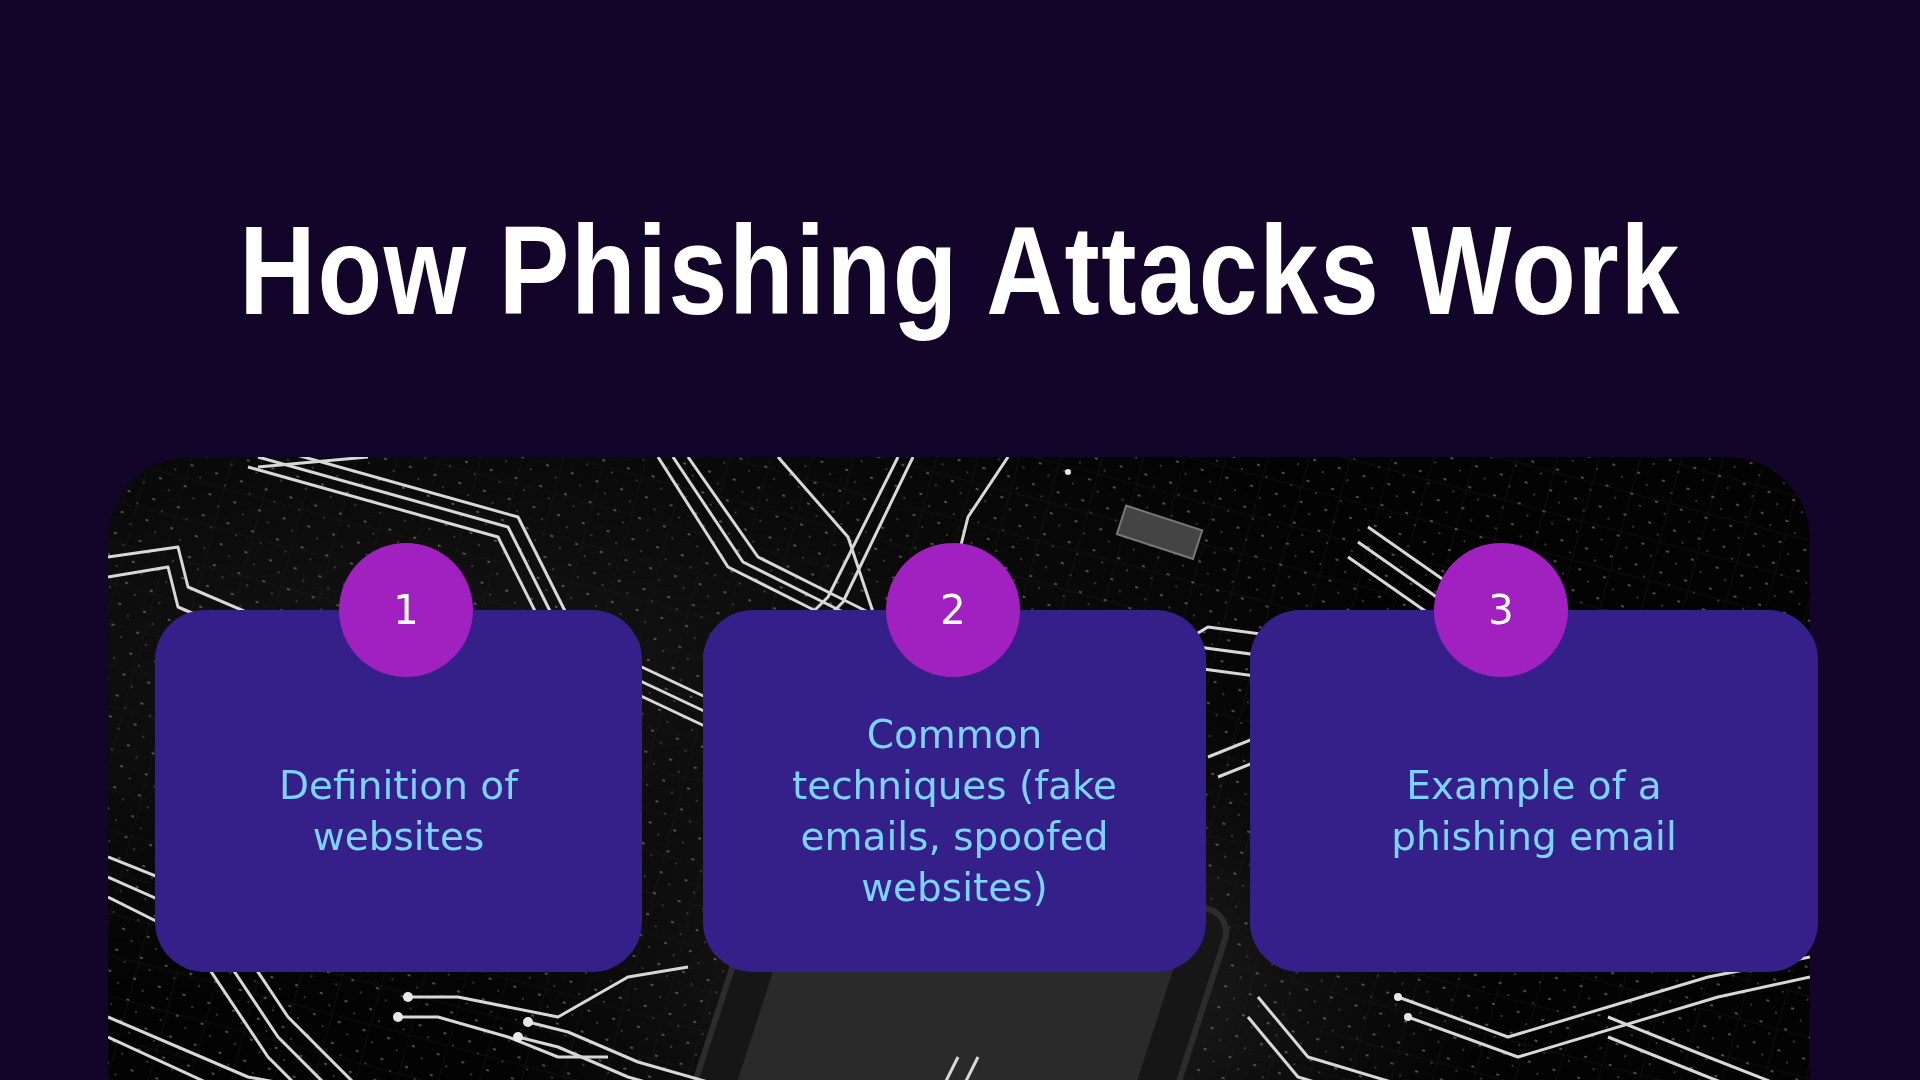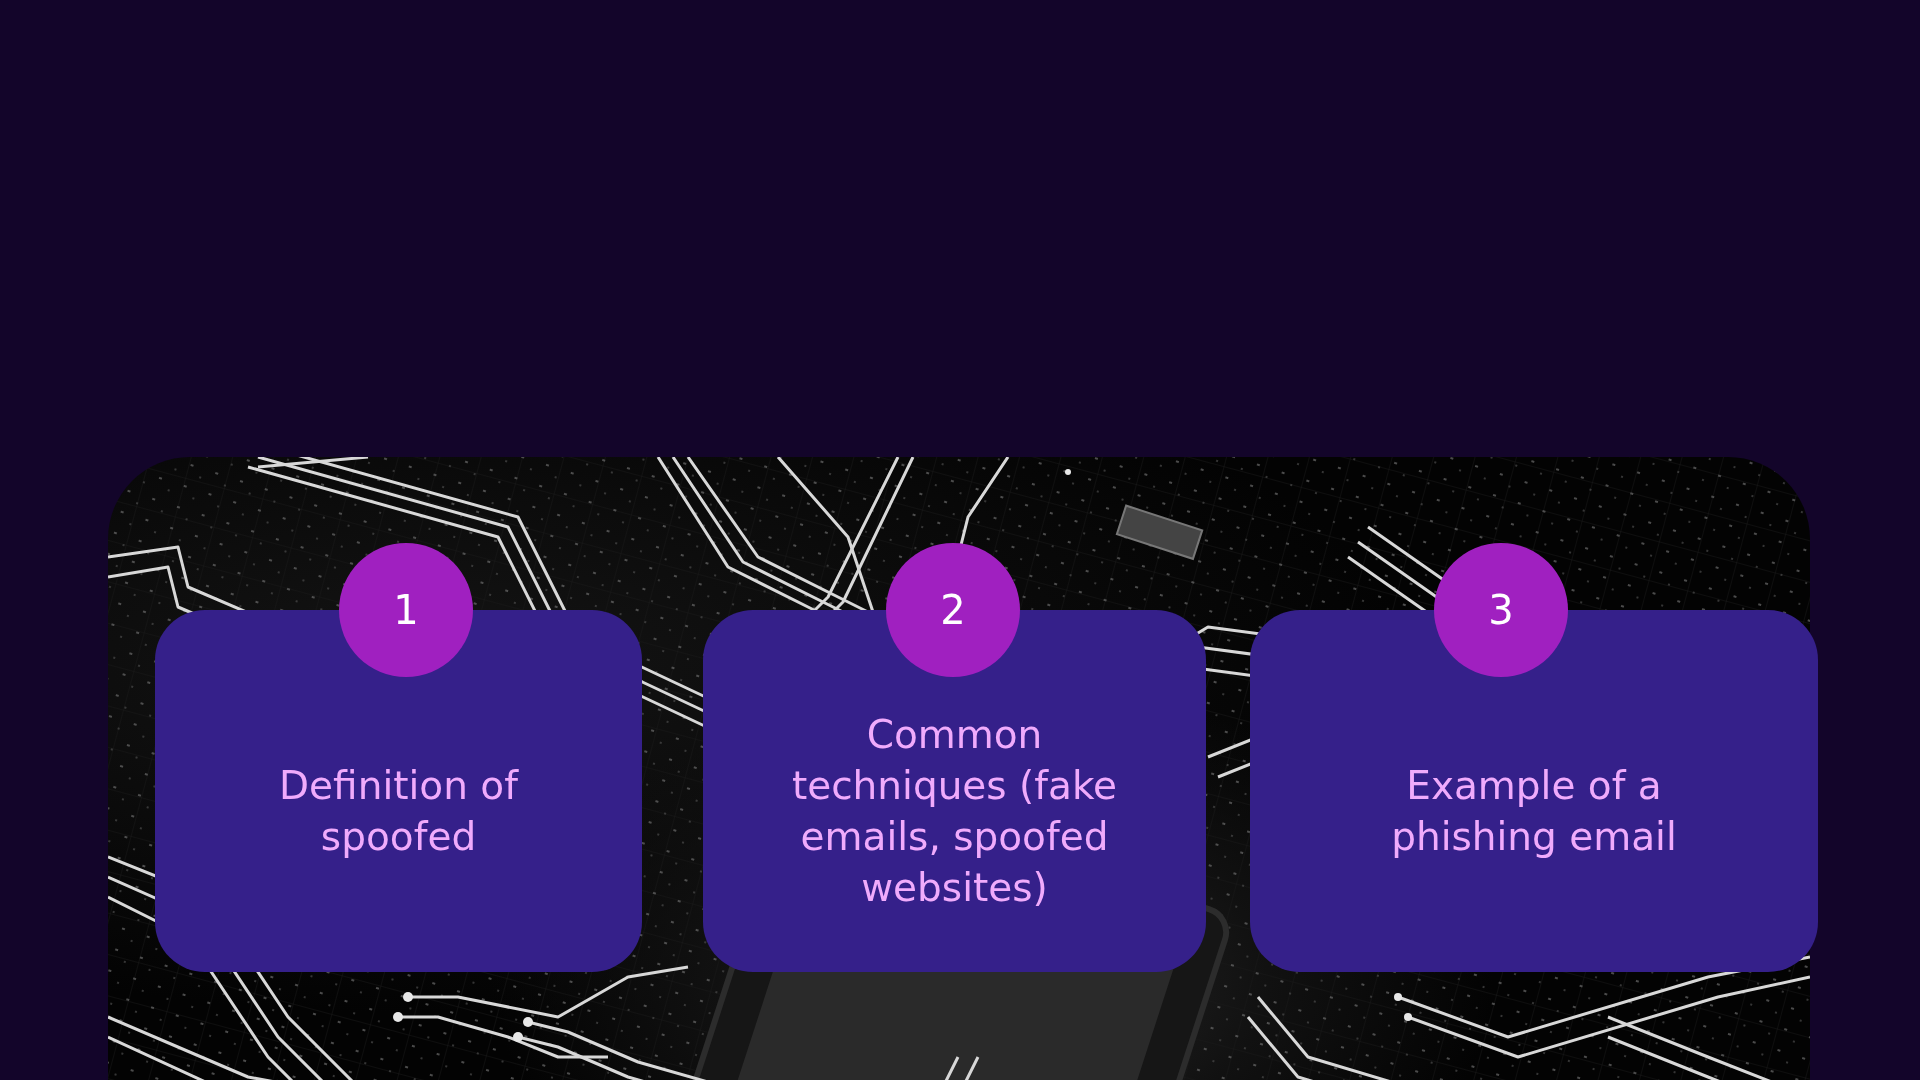--- a/index.html
+++ b/index.html
@@ -36,21 +36,21 @@
   }
   .panel svg { position: absolute; inset: 0; }
   .card {
     position: absolute; top: 610px; height: 362px;
     background: #35208a;
     border-radius: 50px;
     display: flex; align-items: center; justify-content: center;
     box-sizing: border-box; padding: 60px 40px 20px 40px;
   }
   .card-text {
-    color: #f0abfc;
+    color: #7dd3fc;
     font-family: "DejaVu Sans", sans-serif;
     font-size: 39px;
     line-height: 51px;
     text-align: center;
     white-space: pre-line;
   }
   .badge {
     position: absolute; top: 543px; width: 134px; height: 134px;
     border-radius: 50%;
     background: #a020c0;
@@ -58,20 +58,23 @@
     color: #ffffff;
     font-family: "DejaVu Sans", sans-serif;
     font-size: 40px;
   }
 </style>
 </head>
 <body>
 
 <div class="slide">
 
+  <div class="title-wrap">
+    <h1 class="title" style="margin:0">How Phishing Attacks Work</h1>
+  </div>
 
   <div class="panel">
     <svg width="1702" height="700" viewBox="0 0 1702 700">
       <defs>
         <pattern id="dots" width="26" height="22" patternUnits="userSpaceOnUse" patternTransform="rotate(18)">
           <rect x="3" y="3" width="3" height="2" fill="#6a6a6a"></rect>
           <rect x="15" y="12" width="2" height="2" fill="#4a4a4a"></rect>
         </pattern>
         <pattern id="grid" width="40" height="40" patternUnits="userSpaceOnUse" patternTransform="rotate(15)">
           <path d="M0 0 H40 M0 0 V40" stroke="#1a1a1a" stroke-width="1" fill="none"></path>
@@ -144,21 +147,21 @@
         <circle cx="1590" cy="460" r="5"></circle>
         <circle cx="1590" cy="470" r="5"></circle>
         <circle cx="960" cy="15" r="3"></circle>
         <circle cx="1615" cy="240" r="4"></circle>
       </g>
     </svg>
   </div>
 
   <div class="card" style="left:155px; width:487px;">
     <div class="card-text">Definition of
-spoofed</div>
+websites</div>
   </div>
   <div class="card" style="left:703px; width:503px;">
     <div class="card-text">Common
 techniques (fake
 emails, spoofed
 websites)</div>
   </div>
   <div class="card" style="left:1250px; width:568px;">
     <div class="card-text">Example of a
 phishing email</div>

